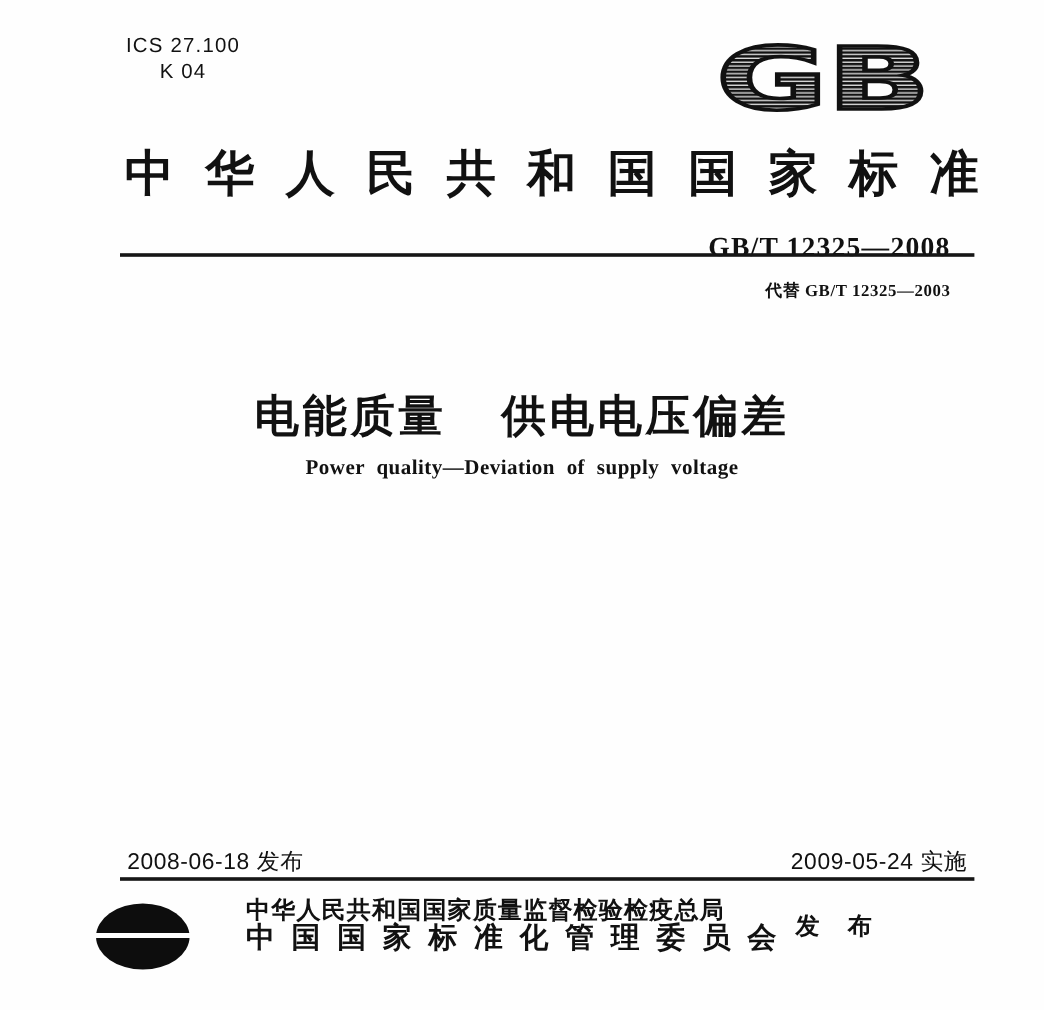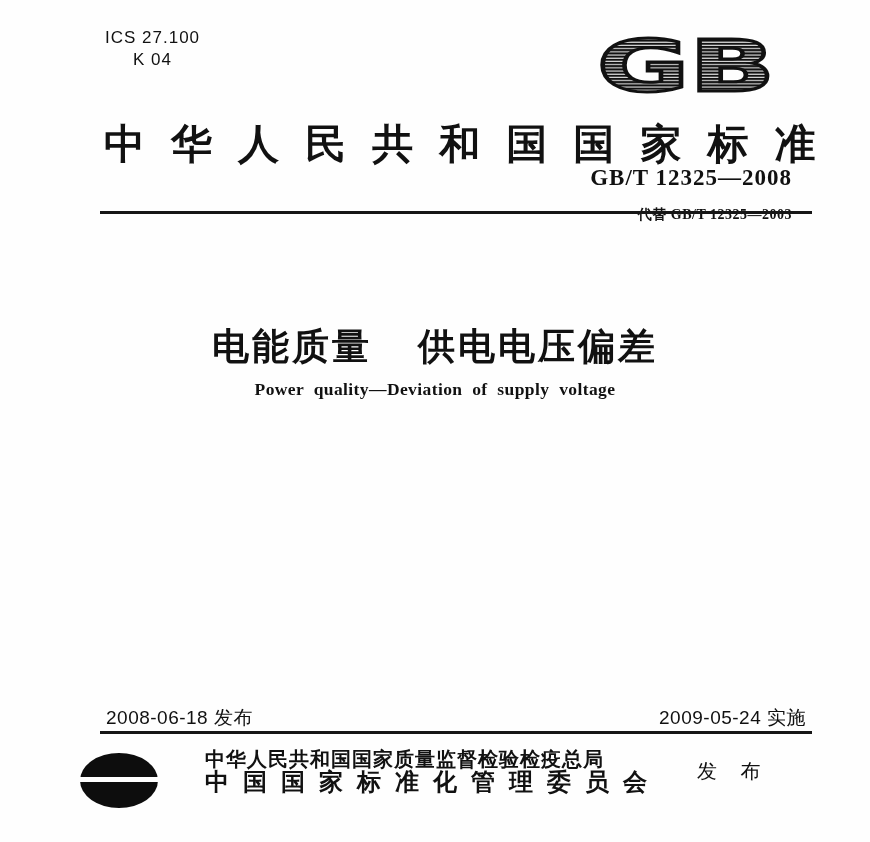--- a/index.html
+++ b/index.html
@@ -53,20 +53,21 @@
     right: 78px;
     top: 166px;
     text-align: right;
     font-family: "Liberation Serif", "DejaVu Serif", serif;
   }
   .std-number {
     font-size: 23px;
     font-weight: bold;
     letter-spacing: 1px;
     line-height: 1.0;
+    margin-top: 28px;
   }
   .std-replaces {
     font-size: 14px;
     font-weight: bold;
     margin-top: 17px;
     letter-spacing: 0.5px;
   }
 
   .rule {
     position: absolute;
@@ -149,24 +150,23 @@
     text-align-last: justify;
     white-space: nowrap;
     margin-top: 1px;
   }
 
   .publish-label {
     position: absolute;
     left: 663px;
     top: 758px;
     font-size: 20px;
-    font-weight: normal;
+    font-weight: bold;
     letter-spacing: 9px;
     white-space: nowrap;
-    margin-left: 34px;
   }
 </style>
 </head>
 <body>
 
 <div class="page">
 
   <div class="ics-block">
     <div>ICS 27.100</div>
     <div>K 04</div>

